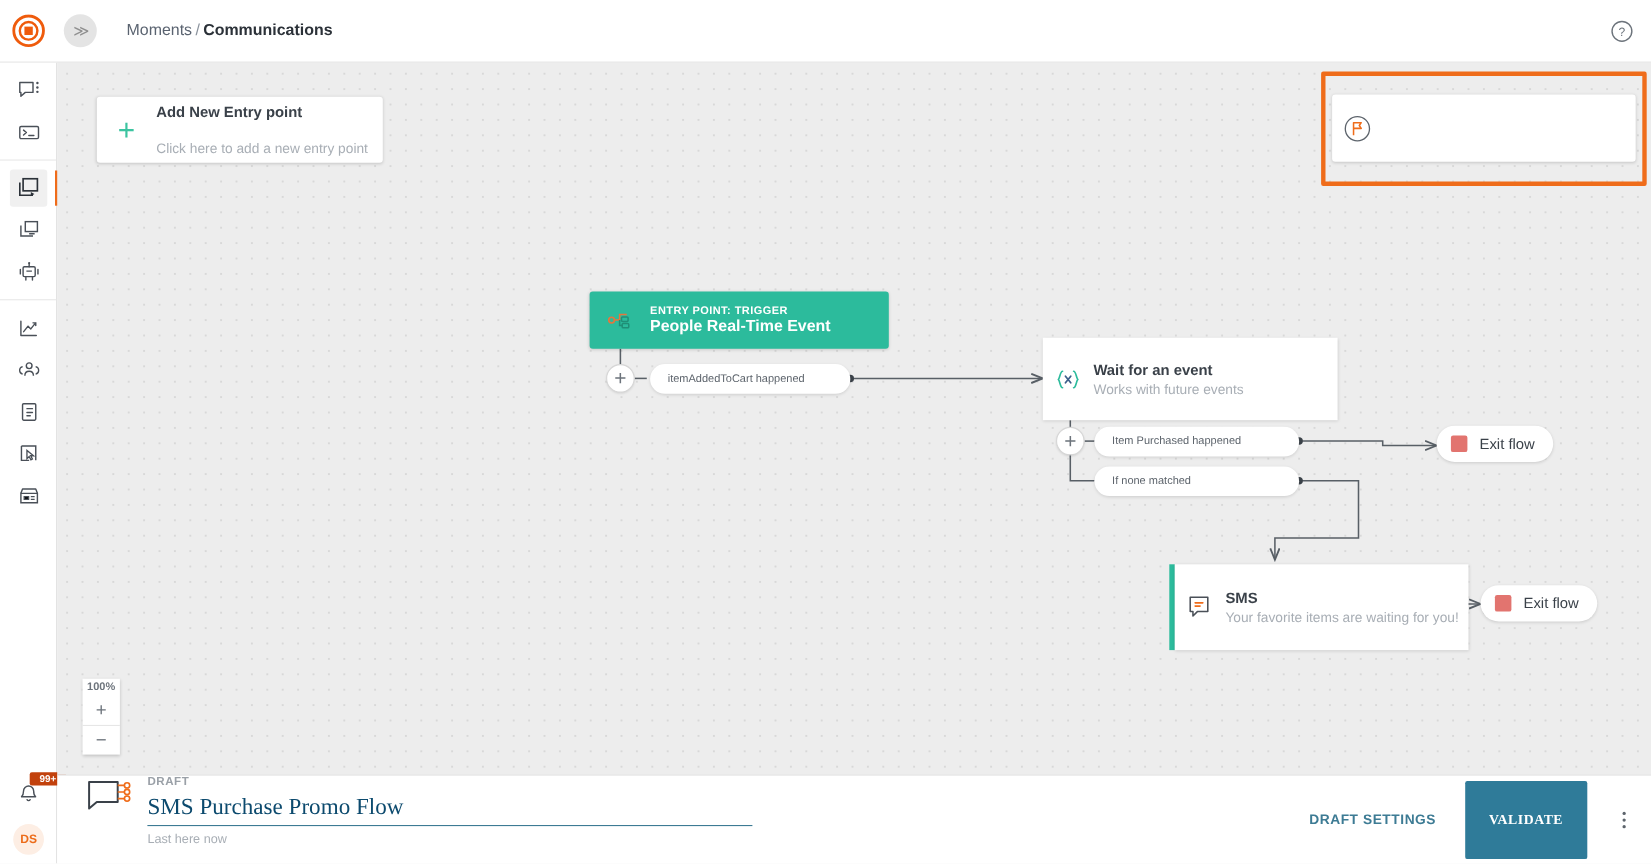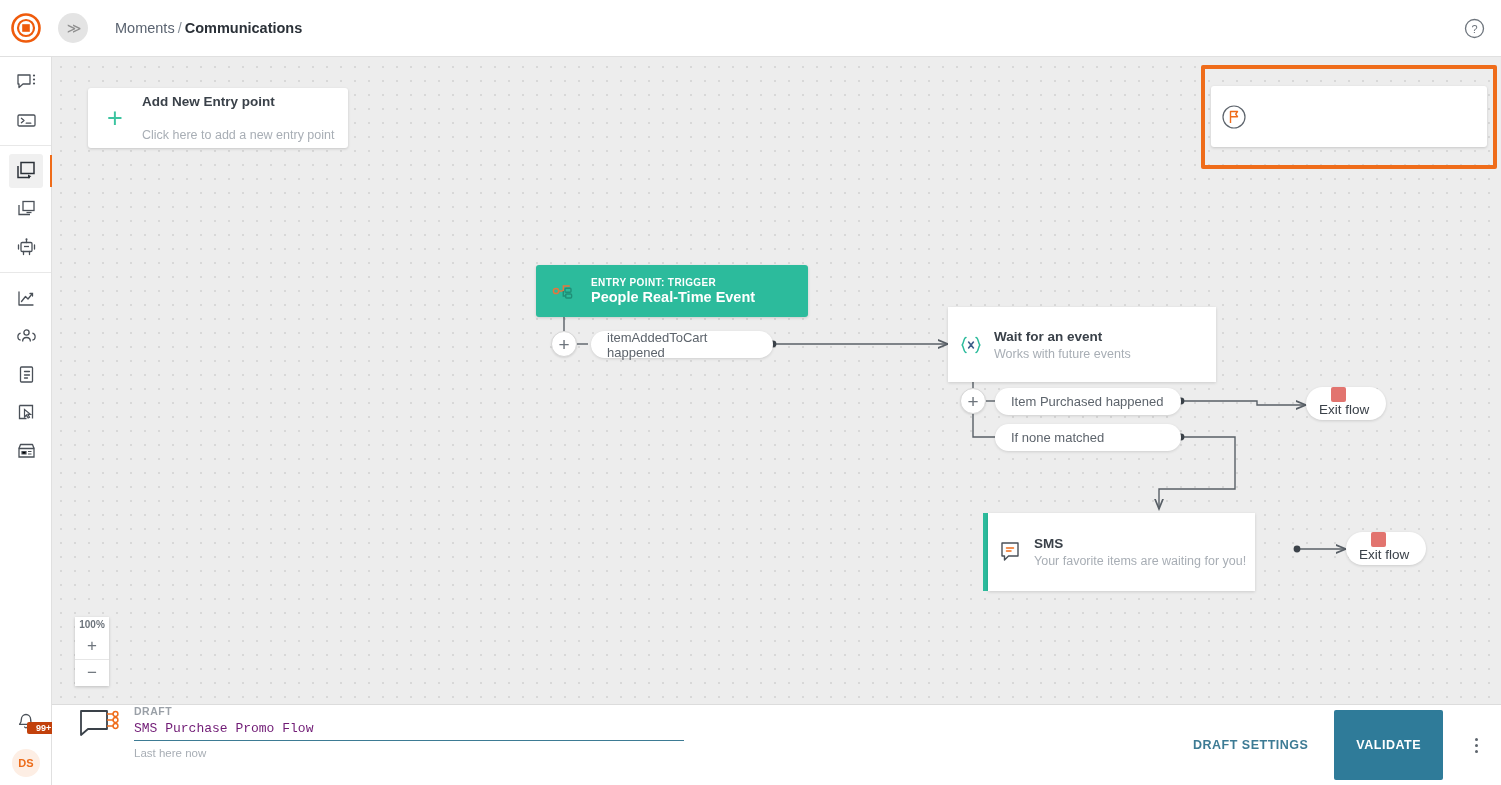--- a/index.html
+++ b/index.html
@@ -57,21 +57,21 @@
   .rail-bottom {
     position: absolute; bottom: 8px; left: 0; width: 52px;
   }
   .bell-wrap {
     position: relative; width: 52px; height: 34px;
     display: flex; align-items: center; justify-content: center; cursor: pointer;
   }
   .bell-badge {
     position: absolute; top: -3px; left: 27px; background: #c2410c; color: #fff;
     font-size: 9px; font-weight: bold; border-radius: 2px;
-    padding: 1px 9px; line-height: 10px; margin-top: 20px;
+    padding: 1px 9px; line-height: 10px;
   }
   .avatar {
     margin: 10px auto 0; width: 28px; height: 28px; border-radius: 50%;
     background: #fdeee4; color: #ec6c1a; font-size: 11px; font-weight: bold;
     display: flex; align-items: center; justify-content: center; cursor: pointer;
   }
 
   
   .canvas {
     position: absolute; left: 52px; top: 57px; width: 1449px; height: 647px;
@@ -132,48 +132,47 @@
   .flownode .body {
     flex: 1; background: #fff; display: flex; align-items: center;
     box-shadow: 0 1px 3px rgba(0,0,0,.14);
   }
   .flownode .nicon { width: 46px; display: flex; justify-content: center; }
   .flownode .t1 { font-size: 13.5px; font-weight: bold; color: #3a4149; }
   .flownode .t2 { font-size: 12.5px; color: #a8aeb5; margin-top: 3px; }
 
   .wait-node { left: 896px; top: 250px; width: 268px; height: 75px; flex-direction: column; }
   .wait-node .bar { background: #25b5d3; }
-  .sms-node  { left: 931px; top: 456px; width: 272px; height: 78px; }
+  .sms-node  { left: 1011px; top: 456px; width: 272px; height: 78px; }
   .sms-node  .bar { background: #2cbb9c; }
 
   
   .pill {
     position: absolute; background: #fff; border-radius: 16px; height: 27px;
     display: flex; align-items: center; padding: 0 16px;
-    font-size: 13px; color: #5d646c; cursor: pointer;
+    font-size: 10px; color: #5d646c; cursor: pointer;
     box-shadow: 0 1px 3px rgba(0,0,0,.13);
   }
   .pill-wide { width: 186px; }
 
   
   .plusnode {
     position: absolute; width: 26px; height: 26px; border-radius: 50%;
     background: #fff; border: 1px solid #d6d6d6; color: #6d747c;
     display: flex; align-items: center; justify-content: center;
     font-size: 19px; font-weight: 300; cursor: pointer; line-height: 1;
     box-shadow: 0 1px 2px rgba(0,0,0,.1);
   }
 
   
   .exitchip {
     position: absolute; background: #fff; border-radius: 18px; height: 33px;
     display: flex; align-items: center; padding: 0 17px 0 13px;
     font-size: 13.5px; color: #3a4149; cursor: pointer;
     box-shadow: 0 1px 3px rgba(0,0,0,.14);
-    flex-direction: column;
   }
   .exitchip .sq {
     width: 15px; height: 15px; background: #e2746f;
     border-radius: 2px; margin-right: 11px; flex: none;
   }
 
   
   .zoomctl {
     position: absolute; left: 23px; bottom: 18px; width: 34px;
     background: #fff; box-shadow: 0 1px 3px rgba(0,0,0,.2);
@@ -197,34 +196,34 @@
     display: flex; 
   }
   .bb-icon { margin-left: 22px; width: 52px; display: flex; justify-content: center; }
   .bb-fields { margin-left: 8px; width: 560px; }
   .bb-draft {
     font-size: 10.5px; font-weight: bold; color: #9aa0a7; letter-spacing: .5px;
   }
   .bb-nameinput {
     margin-top: 4px; width: 550px; border: none; outline: none;
     border-bottom: 1px solid #3d7b94; background: transparent;
-    font-family: Liberation Mono, monospace;
-    font-size: 13px; color: #701a75; padding: 0 0 4px 0;
+    font-family: Liberation Serif, serif;
+    font-size: 21px; color: #0c4a6e; padding: 0 0 4px 0;
   }
   .bb-saved { font-size: 11.5px; color: #a8aeb5; margin-top: 6px; }
   .bb-actions {
     margin-left: auto; display: flex; align-items: center; padding-right: 14px;
   }
   .flow-settings {
     font-size: 12.5px; font-weight: bold; color: #3d7b94;
     letter-spacing: .5px; cursor: pointer; margin-right: 26px;
   }
   .validate {
     background: #2f7b99; color: #fff; border: none; border-radius: 2px;
-    font-family: Liberation Sans, sans-serif;
+    font-family: Liberation Serif, serif;
     font-size: 12.5px; font-weight: bold; letter-spacing: .5px;
     padding: 28px 22px; cursor: pointer;
   }
   .kebab {
     margin-left: 22px; width: 22px; height: 26px; cursor: pointer;
     display: flex; flex-direction: column; align-items: center;
     justify-content: center; gap: 3px;
   }
   .kebab i { width: 3px; height: 3px; border-radius: 50%; background: #5d646c; display: block; }
 </style>

